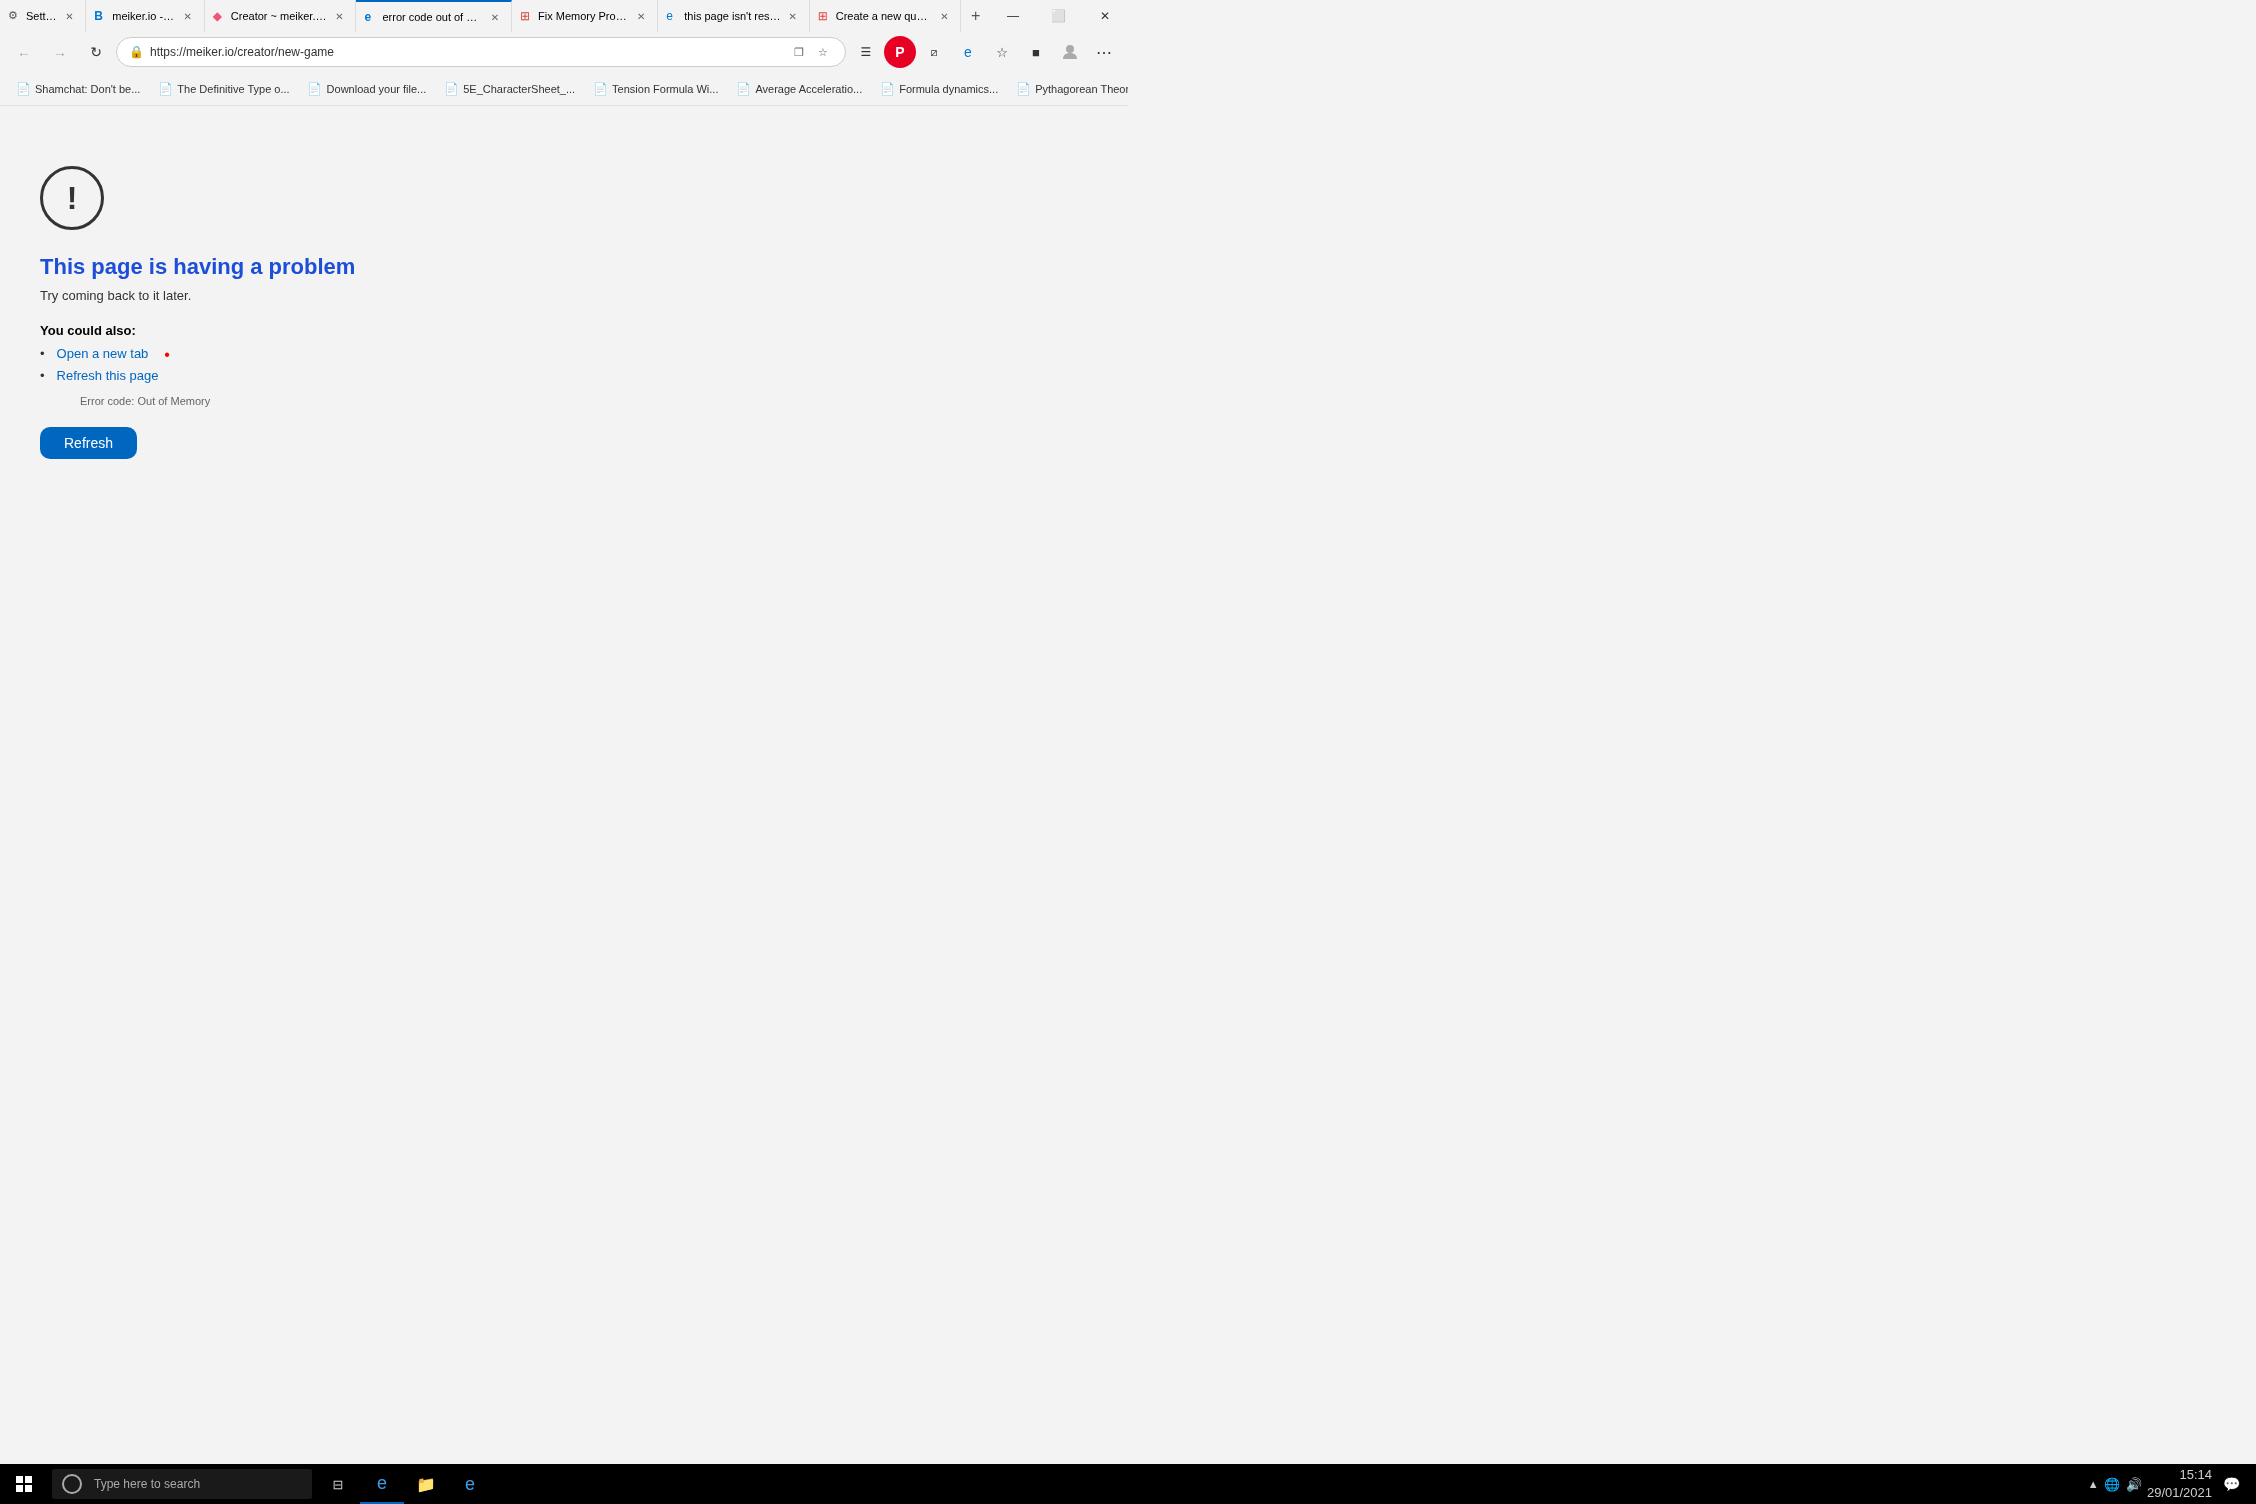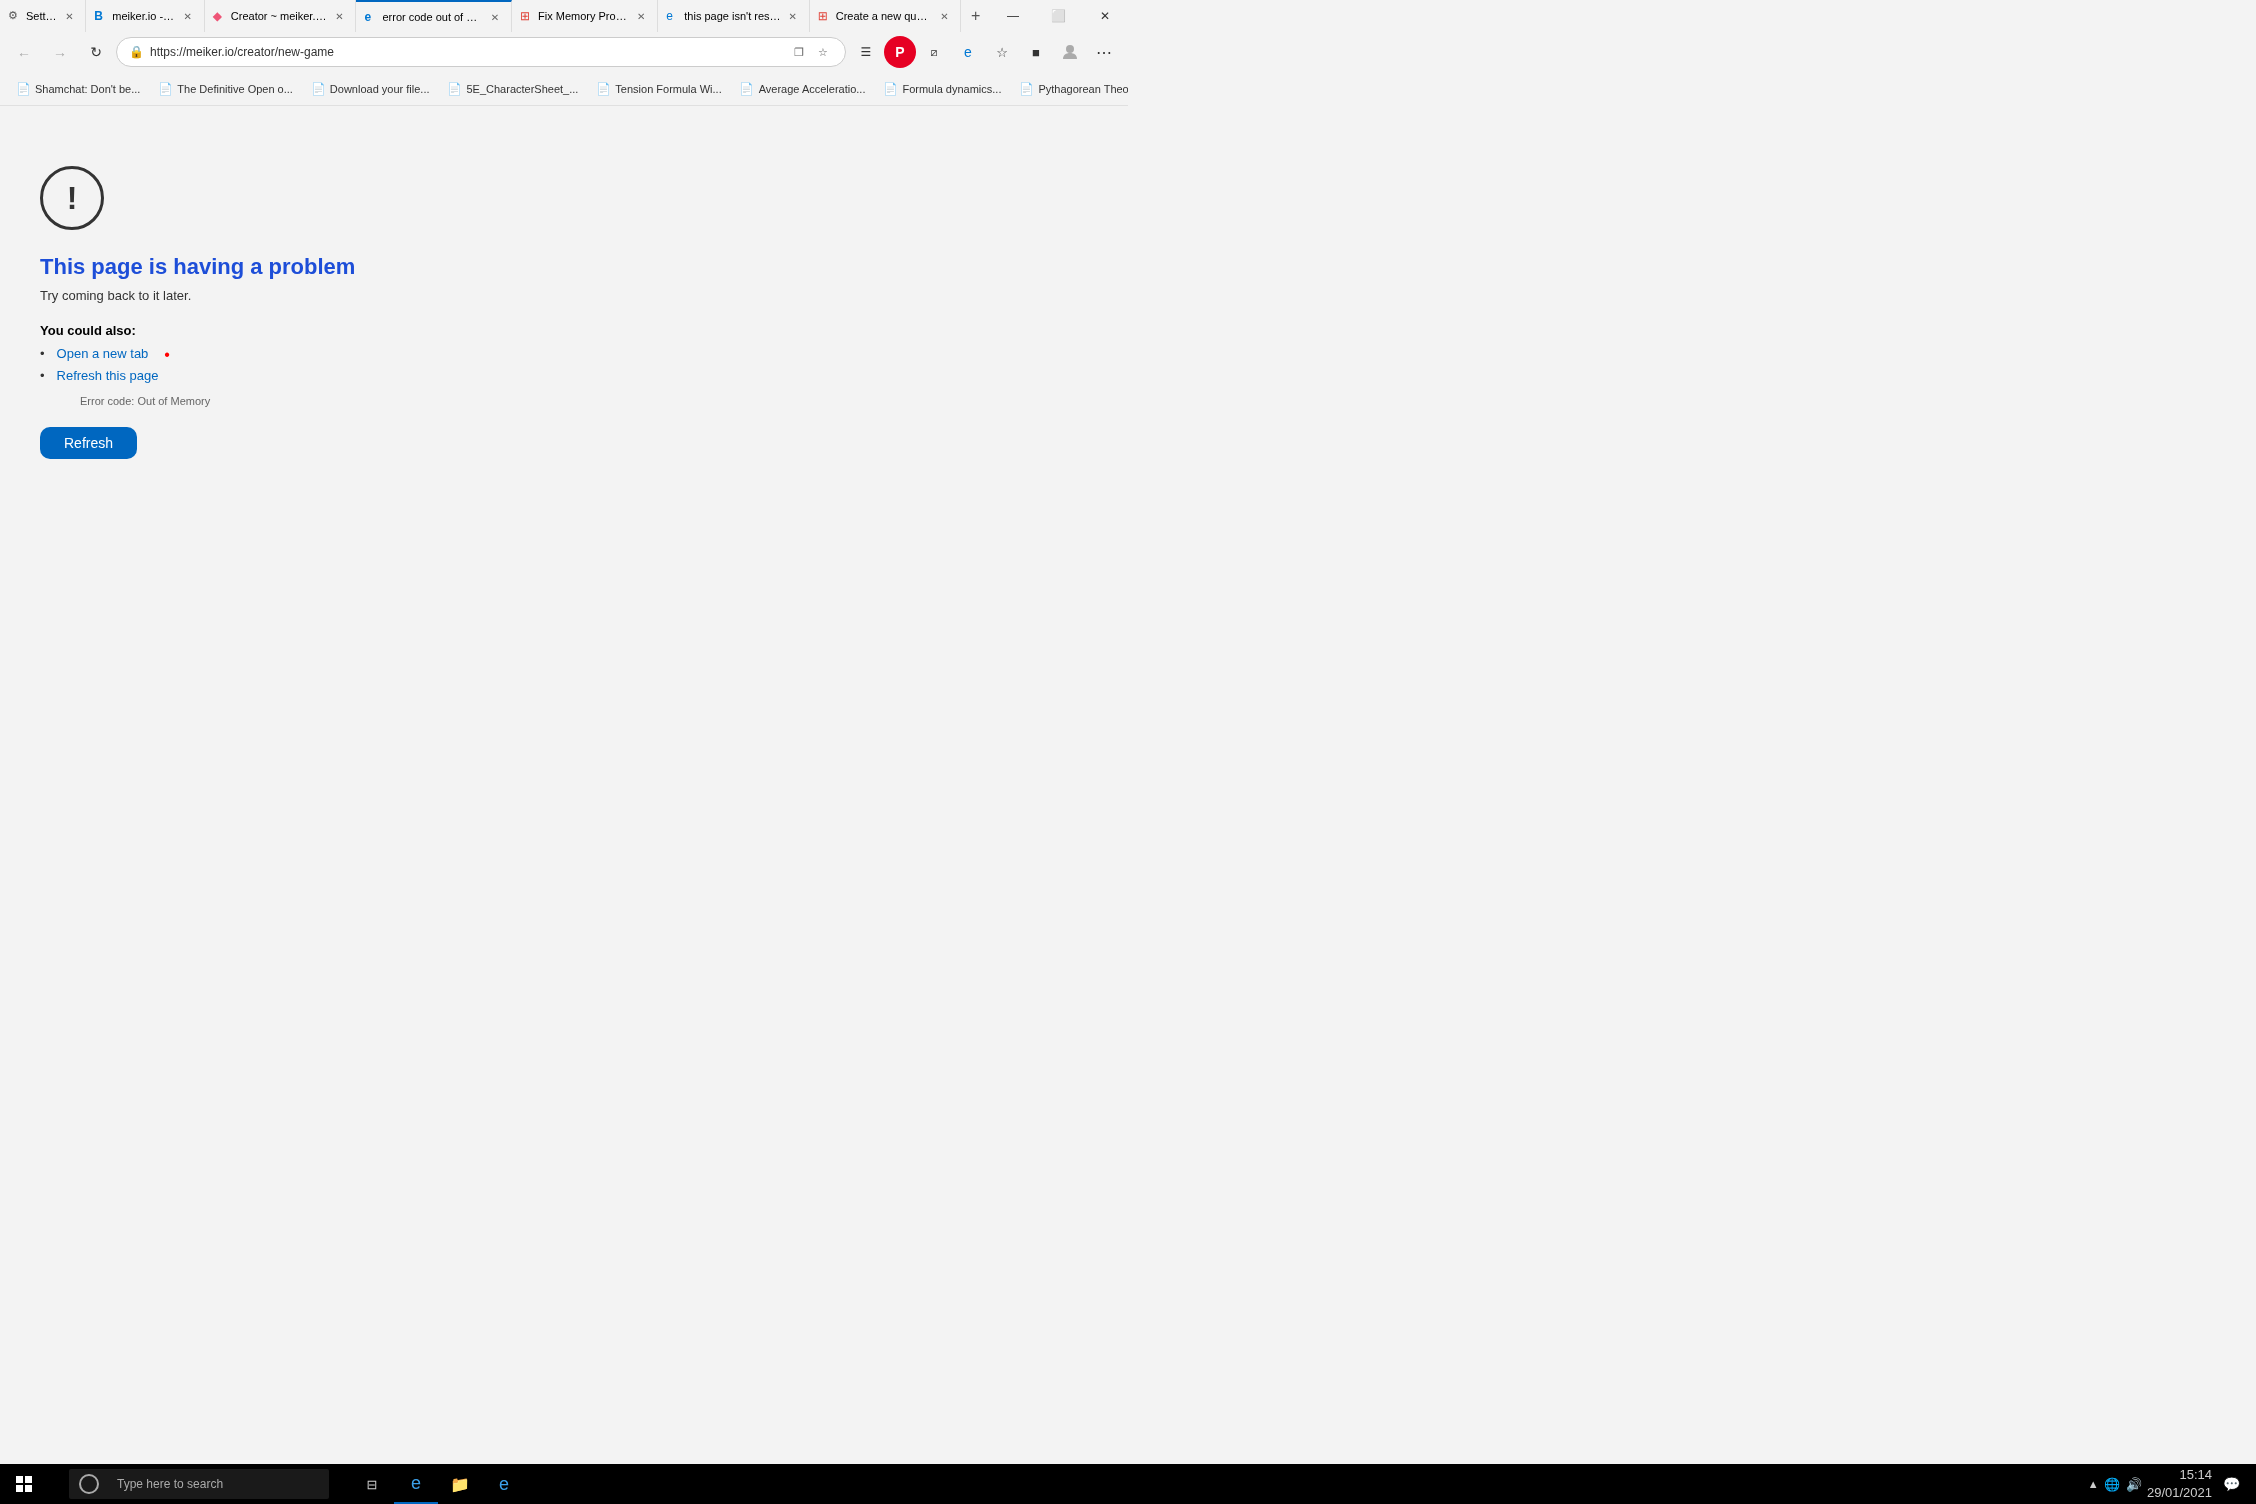--- a/index.html
+++ b/index.html
@@ -122,21 +122,21 @@
 
     
     .taskbar {
       position: fixed; bottom: 0; left: 0; right: 0; height: 40px;
       background: #000; display: flex; align-items: center;
     }
     .taskbar-left { display: flex; align-items: center; height: 40px; }
     .start-btn { width: 48px; height: 40px; display: flex; align-items: center; justify-content: center; cursor: pointer; }
     .search-box {
       display: flex; align-items: center; background: #1a1a1a; height: 30px;
-      width: 260px; border-radius: 2px; padding: 0 10px; gap: 18px; margin: 0 21px;
+      width: 260px; border-radius: 2px; padding: 0 10px; gap: 12px; margin: 0 4px;
     }
     .search-box input {
       background: transparent; border: none; outline: none; color: #fff;
       font-size: 12px; font-family: inherit; flex: 1;
     }
     .search-box input::placeholder { color: #aaa; }
     .cortana-circle {
       width: 20px; height: 20px; border: 2px solid #aaa; border-radius: 50%;
       display: flex; align-items: center; justify-content: center;
     }
@@ -245,21 +245,21 @@
   </div>
 </div>
 
 <div class="bookmarks-bar">
   <div class="bookmark">
     <span class="bookmark-icon">📄</span>
     <span>Shamchat: Don't be...</span>
   </div>
   <div class="bookmark">
     <span class="bookmark-icon">📄</span>
-    <span>The Definitive Open o...</span>
+    <span>The Definitive Type o...</span>
   </div>
   <div class="bookmark">
     <span class="bookmark-icon">📄</span>
     <span>Download your file...</span>
   </div>
   <div class="bookmark">
     <span class="bookmark-icon">📄</span>
     <span>5E_CharacterSheet_...</span>
   </div>
   <div class="bookmark">

